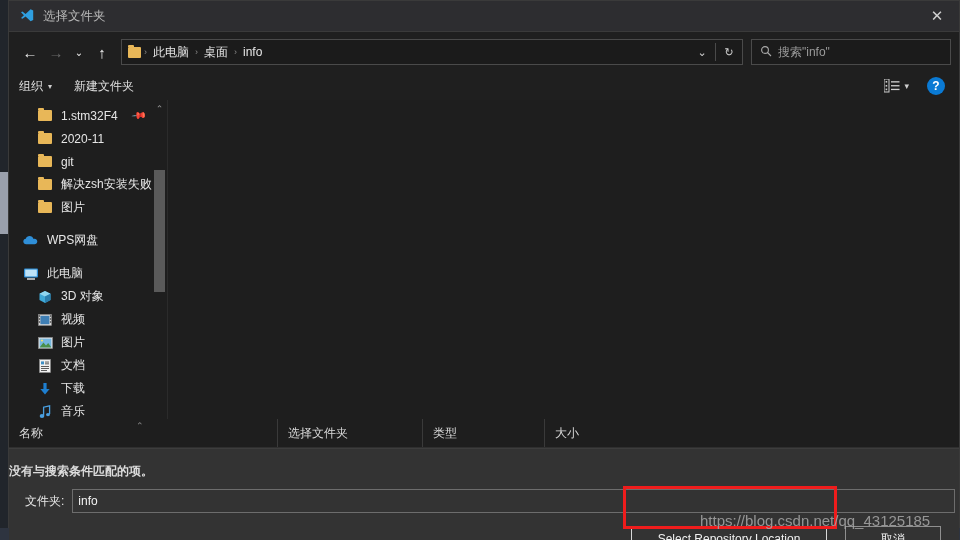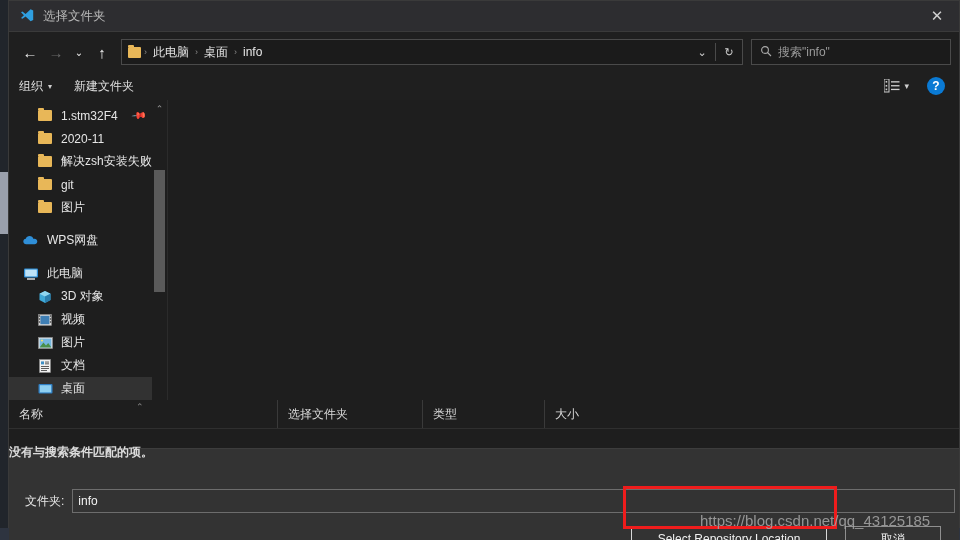--- a/index.html
+++ b/index.html
@@ -224,27 +224,27 @@
         <div class="tree-row indent2">
           <span class="ico">
               <span class="folder-ico"></span>
             </span>
           <span class="tree-label">2020-11</span>
         </div>
         <div class="tree-row indent2">
           <span class="ico">
               <span class="folder-ico"></span>
             </span>
+          <span class="tree-label">git</span>
+        </div>
+        <div class="tree-row indent2">
+          <span class="ico">
+              <span class="folder-ico"></span>
+            </span>
           <span class="tree-label">解决zsh安装失败</span>
-        </div>
-        <div class="tree-row indent2">
-          <span class="ico">
-              <span class="folder-ico"></span>
-            </span>
-          <span class="tree-label">git</span>
         </div>
         <div class="tree-row indent2">
           <span class="ico">
               <span class="folder-ico"></span>
             </span>
           <span class="tree-label">图片</span>
         </div>
 
         <div class="spacer-row"></div>
 
@@ -313,20 +313,39 @@
               <rect x="2" y="2.4" width="3" height="3" fill="#3f8fc4"></rect>
               <rect x="6" y="2.6" width="4" height="0.9" fill="#4a4a4a"></rect>
               <rect x="6" y="4.4" width="4" height="0.9" fill="#4a4a4a"></rect>
               <rect x="2" y="7" width="8" height="0.9" fill="#4a4a4a"></rect>
               <rect x="2" y="9" width="8" height="0.9" fill="#4a4a4a"></rect>
               <rect x="2" y="11" width="6" height="0.9" fill="#4a4a4a"></rect>
             </svg>
           </span>
           <span class="tree-label">文档</span>
         </div>
+        <div class="tree-row indent2">
+          <span class="ico">
+            <svg width="14" height="14" viewBox="0 0 14 14">
+              <rect x="5.4" y="1" width="3.2" height="6.4" fill="#1e7fd0"></rect>
+              <path d="M2.4 7 11.6 7 7 12.6z" fill="#1e7fd0"></path>
+            </svg>
+          </span>
+          <span class="tree-label">下载</span>
+        </div>
+        <div class="tree-row indent2">
+          <span class="ico">
+            <svg width="12" height="14" viewBox="0 0 12 14">
+              <path d="M4.6 10.6V2.2l6-1.4v8.2" fill="none" stroke="#4a9fe0" stroke-width="1.3"></path>
+              <ellipse cx="3" cy="11" rx="2.3" ry="1.9" fill="#4a9fe0"></ellipse>
+              <ellipse cx="9" cy="9.6" rx="2" ry="1.7" fill="#4a9fe0"></ellipse>
+            </svg>
+          </span>
+          <span class="tree-label">音乐</span>
+        </div>
         <div class="tree-row indent2 selected">
           <span class="ico">
             <svg width="15" height="12" viewBox="0 0 15 12">
               <rect x="0.5" y="1" width="14" height="9.6" rx="1" fill="#2f7fc4"></rect>
               <rect x="1.8" y="2.2" width="11.4" height="7.2" fill="#8fd0f2"></rect>
             </svg>
           </span>
           <span class="tree-label">桌面</span>
         </div>
 

